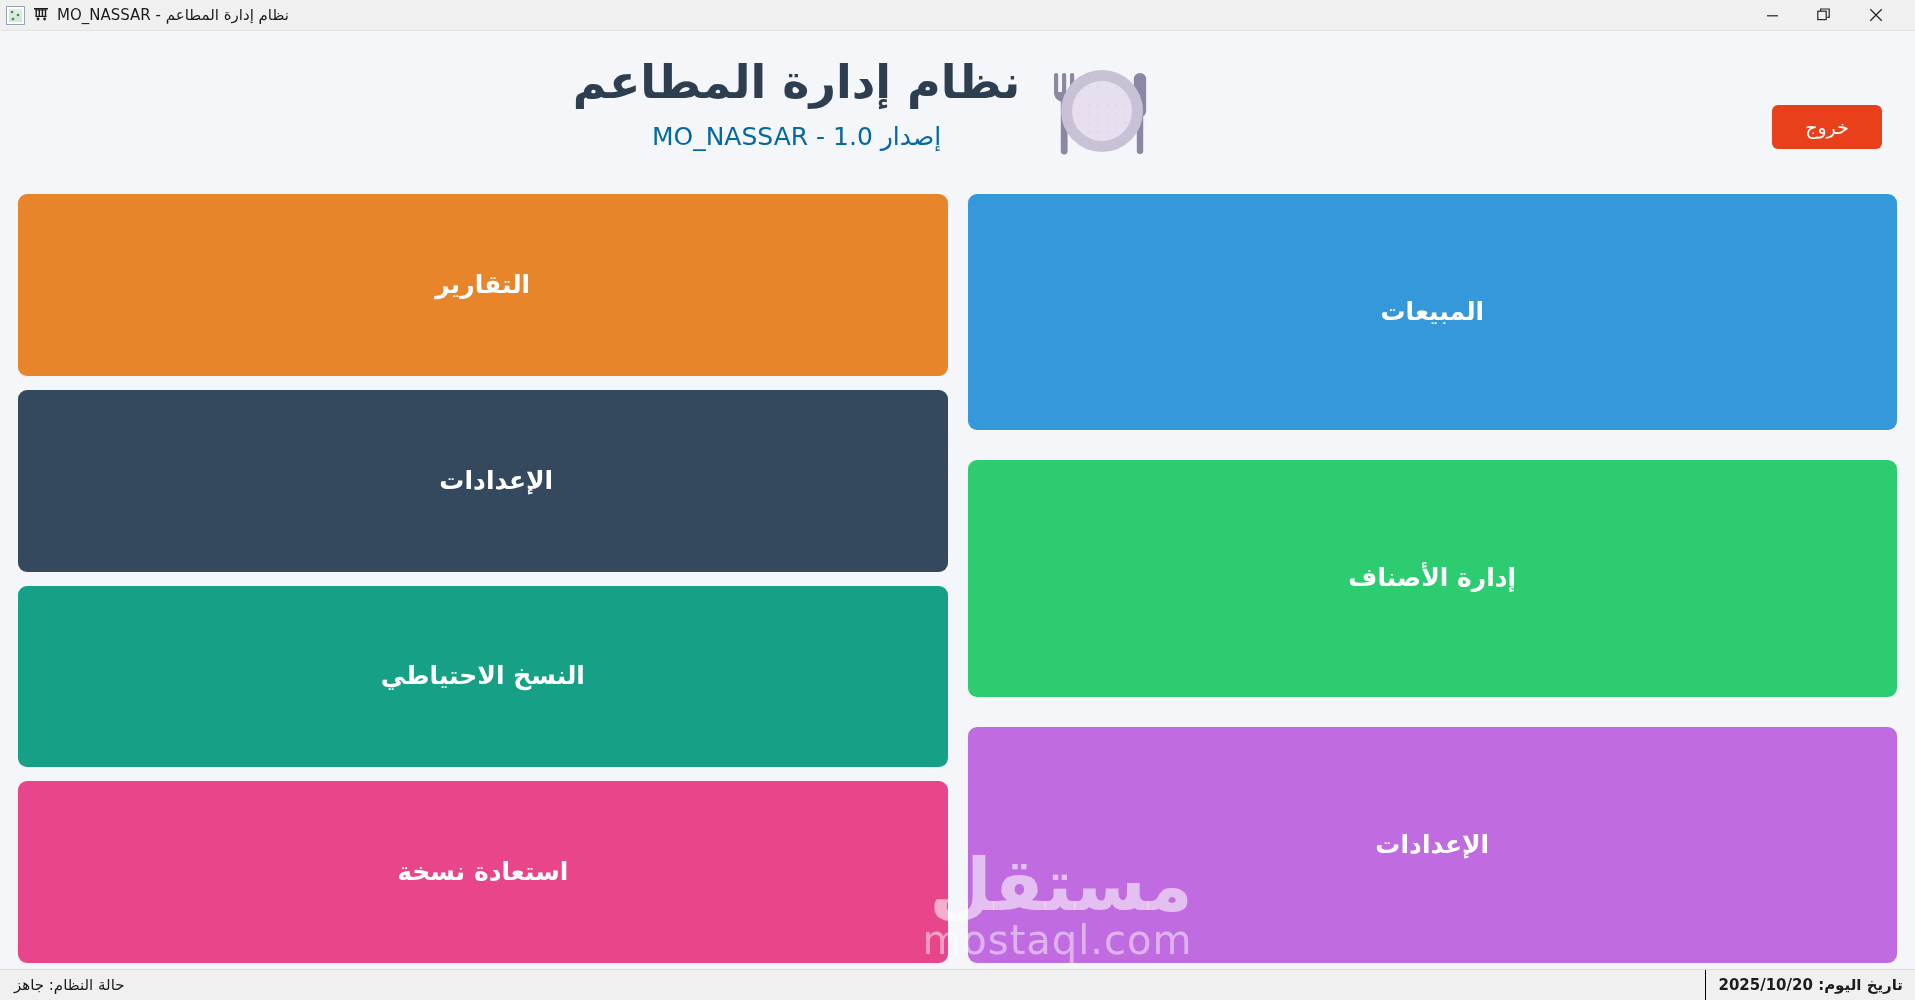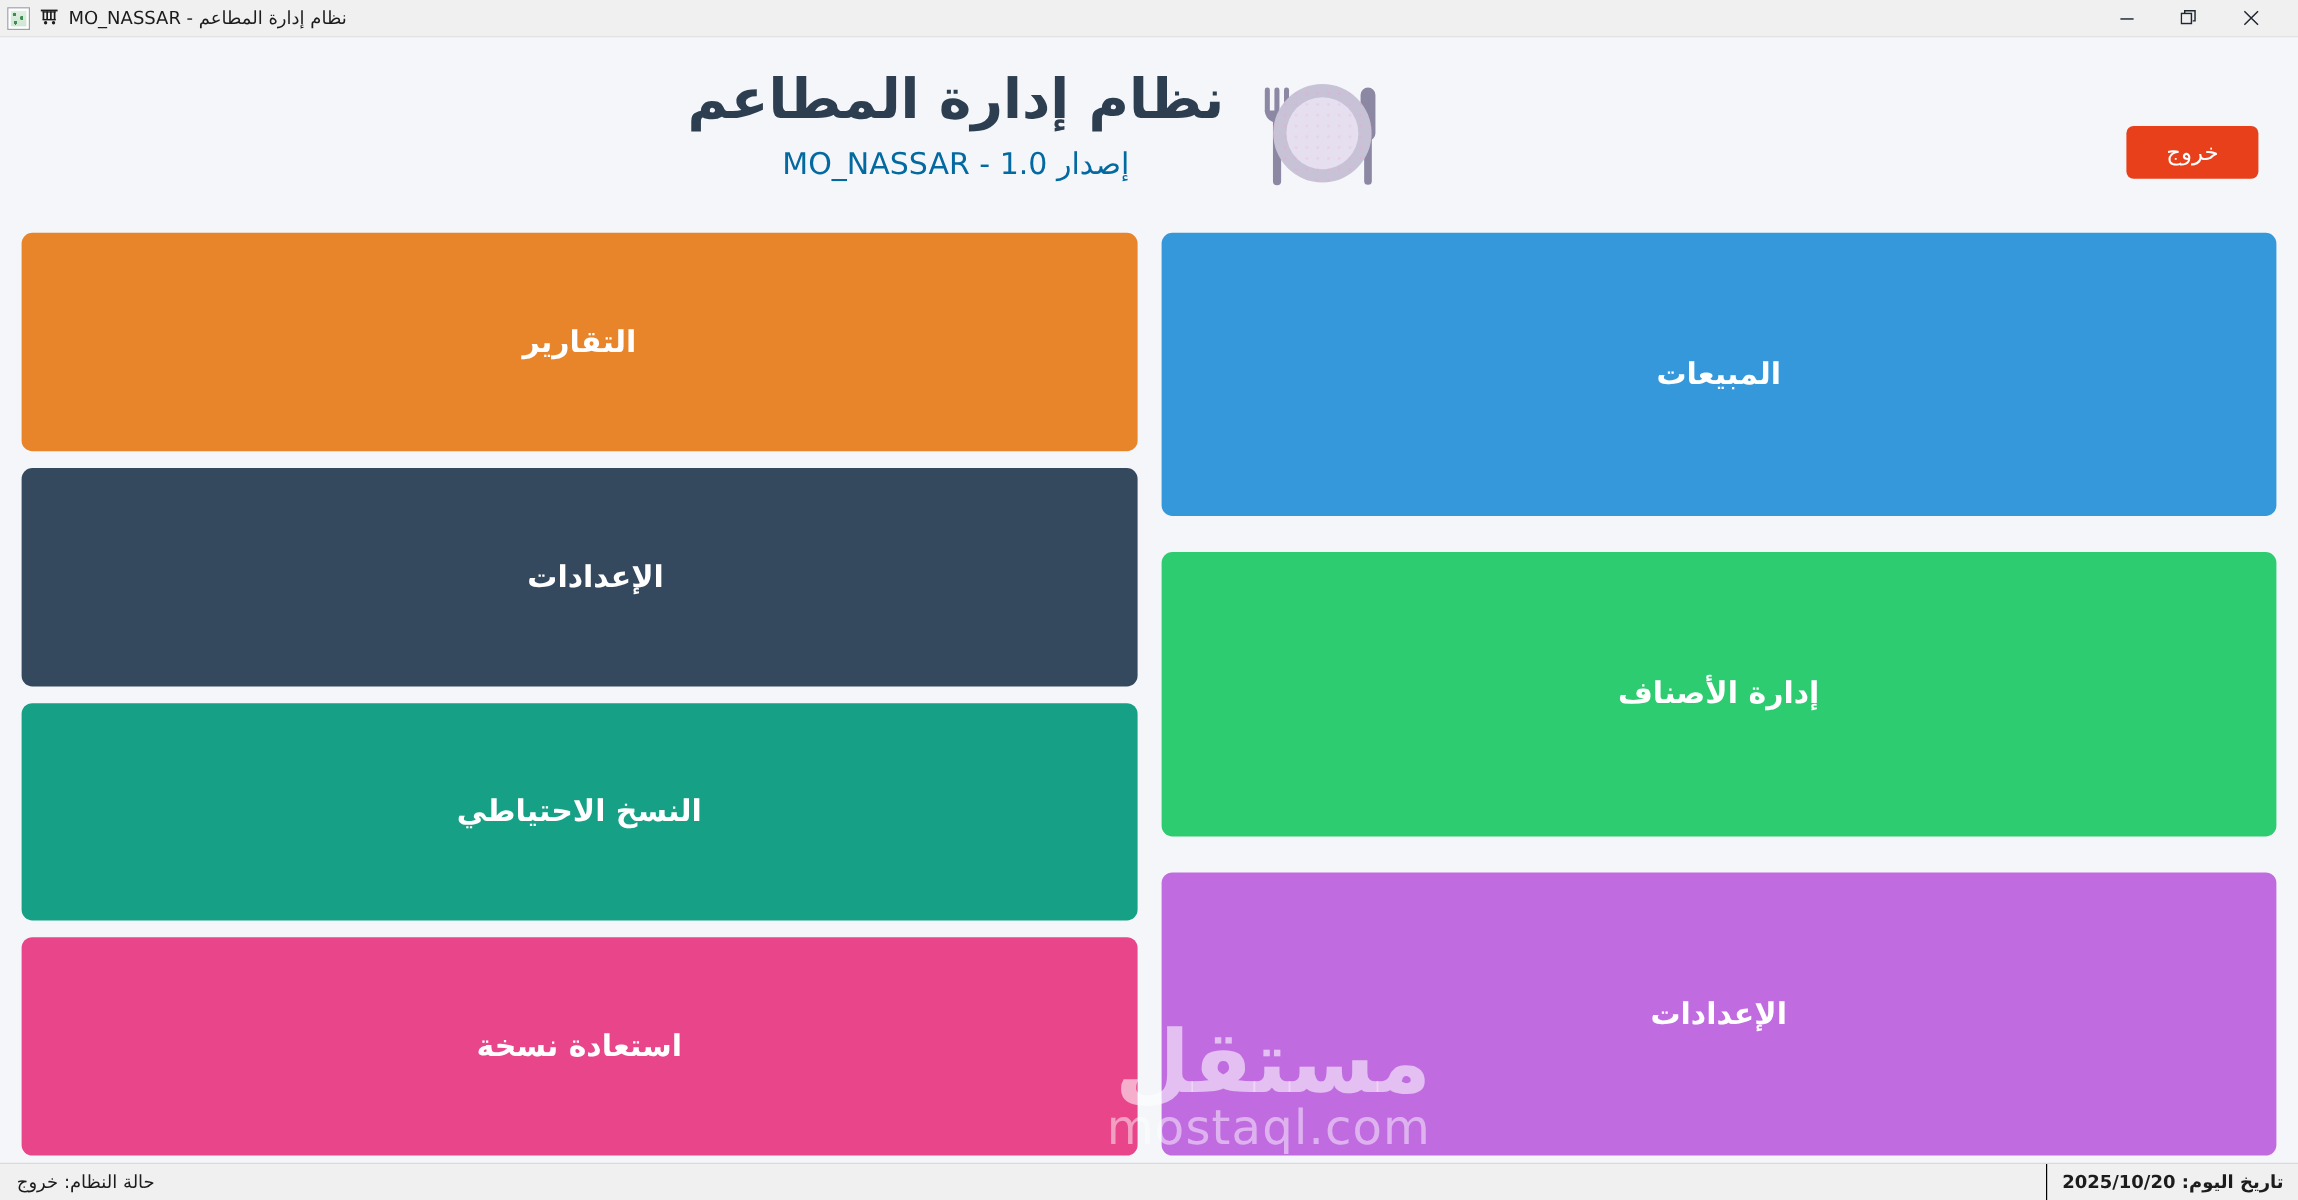--- a/index.html
+++ b/index.html
@@ -319,16 +319,16 @@
 
     <div class="watermark">
       <div class="wm-ar">مستقل</div>
       <div class="wm-en">mostaql.com</div>
     </div>
   </div>
 
   <div class="statusbar">
     <div class="status-cell-right">تاريخ اليوم: 2025/10/20</div>
     <div class="status-spacer"></div>
-    <div class="status-cell-left">حالة النظام: خروج</div>
+    <div class="status-cell-left">حالة النظام: جاهز</div>
   </div>
 
 </div>
 
 </body></html>

